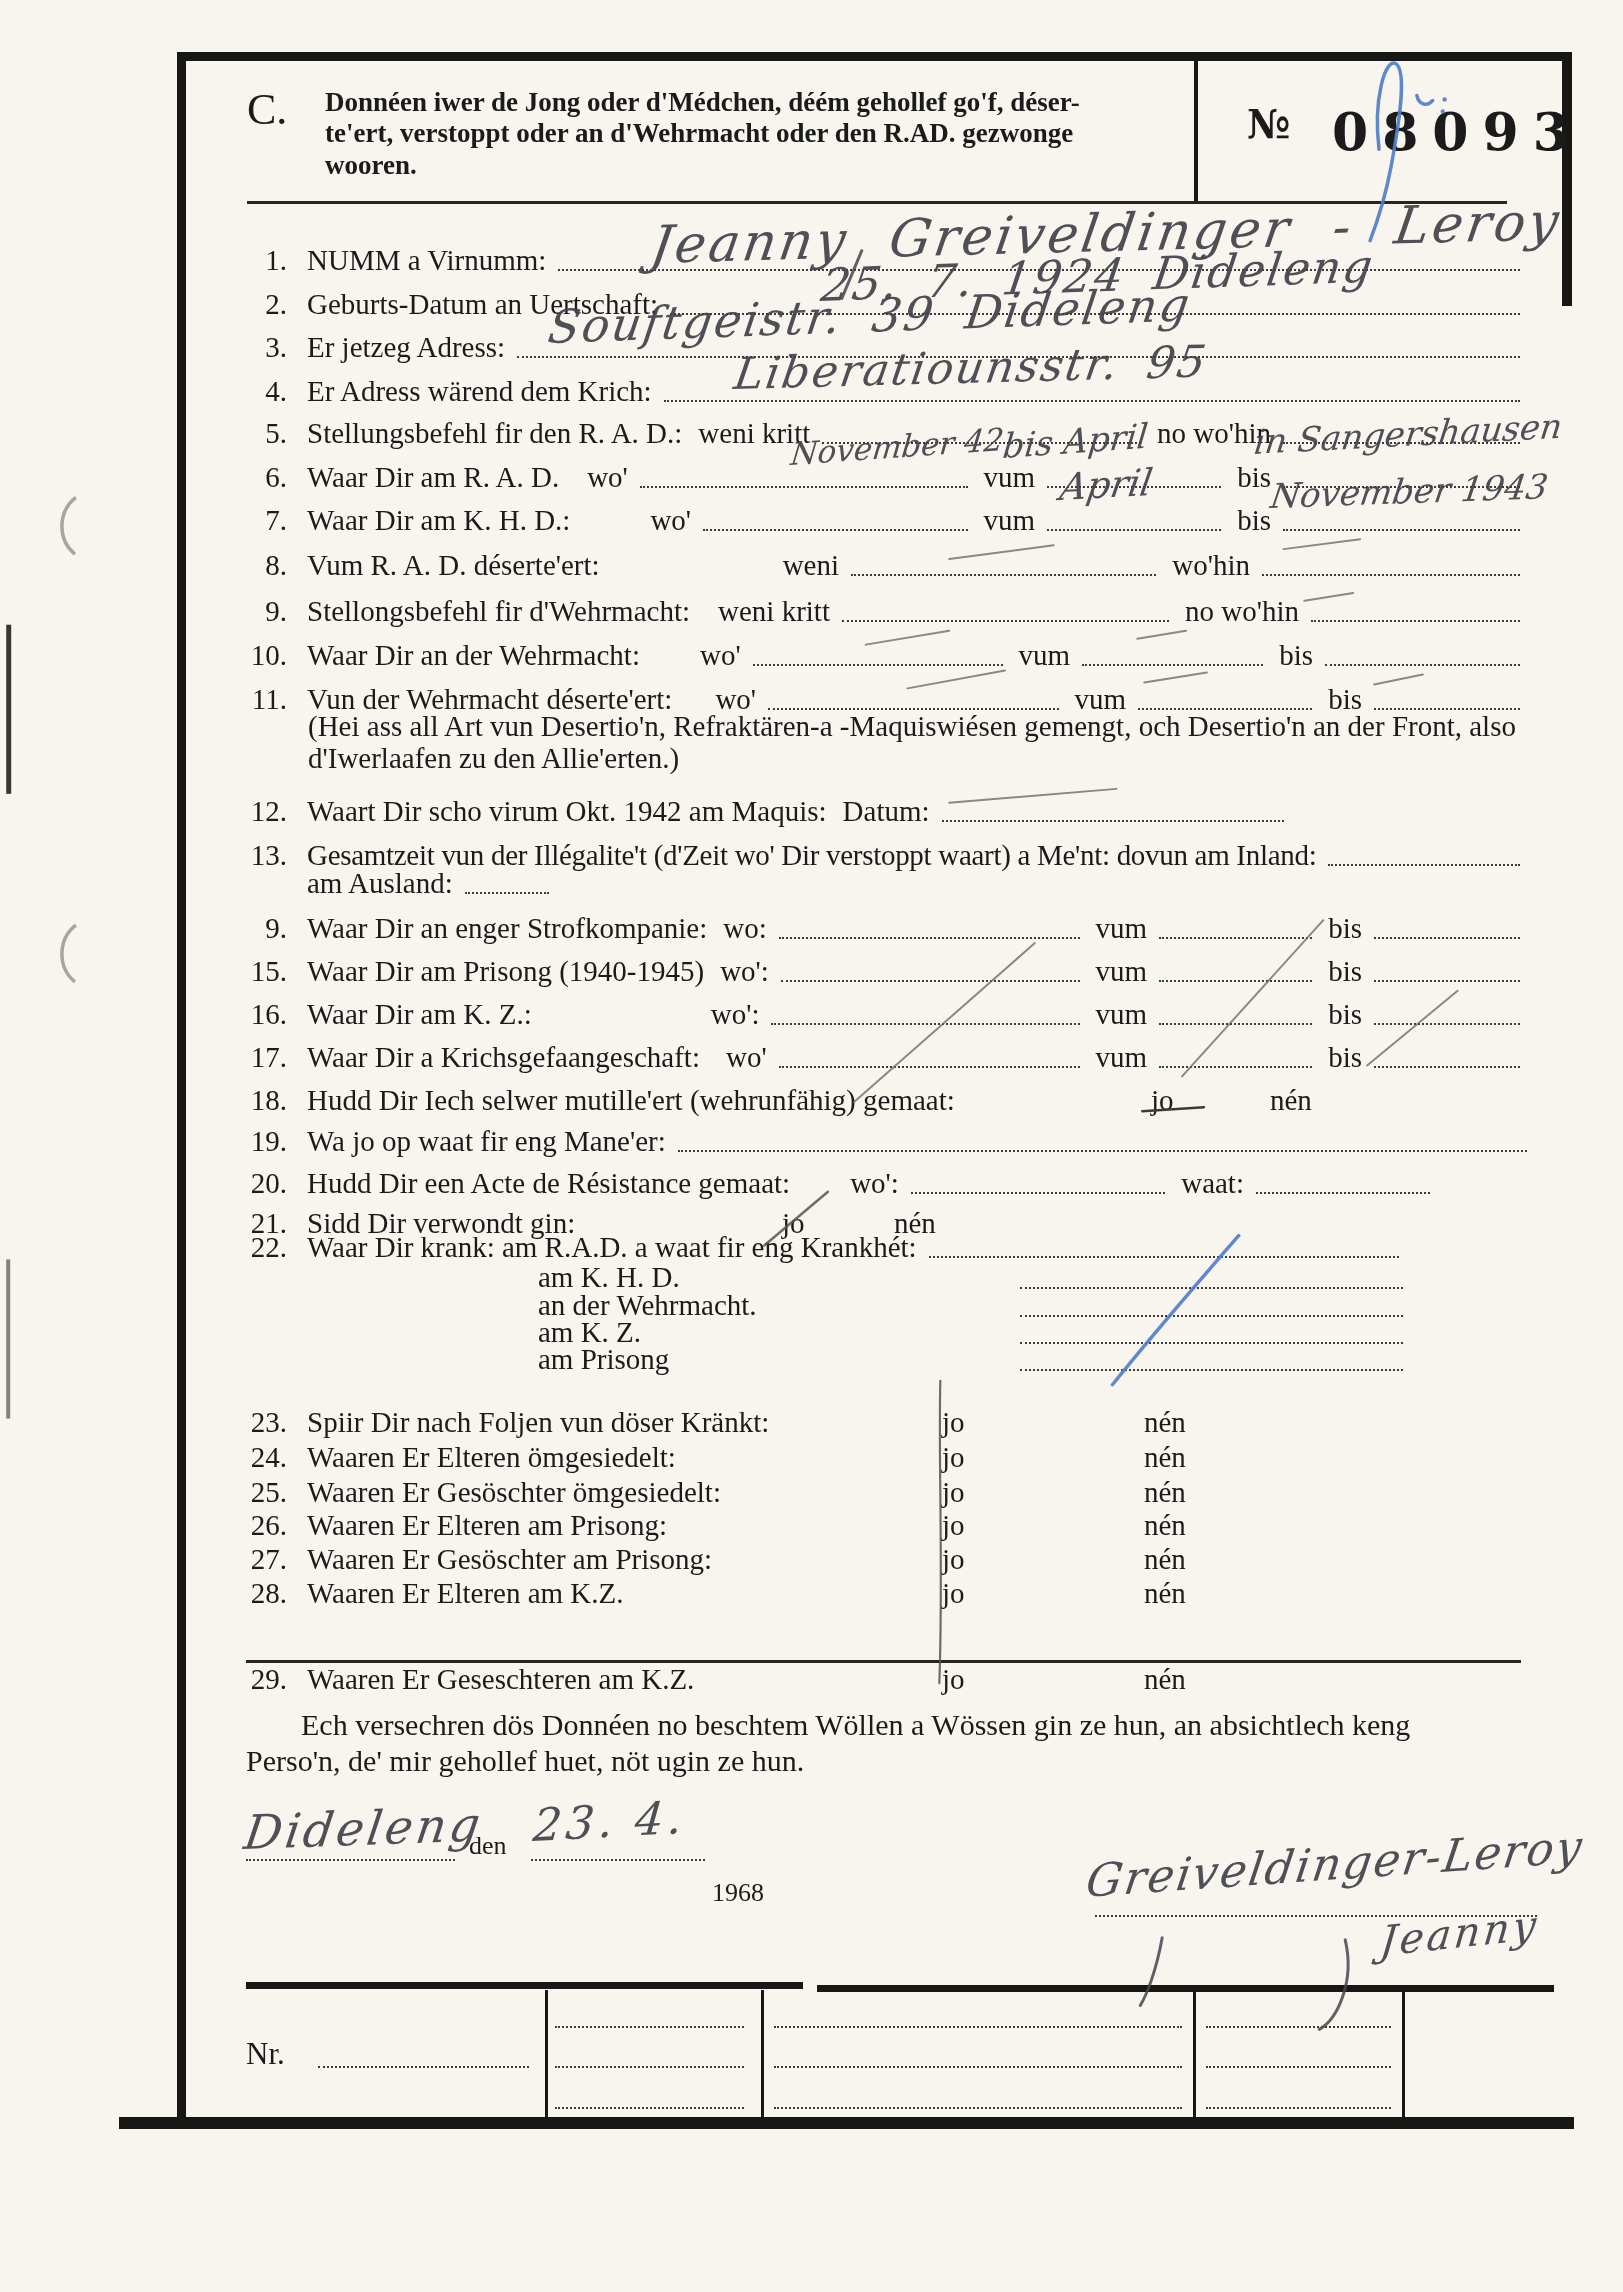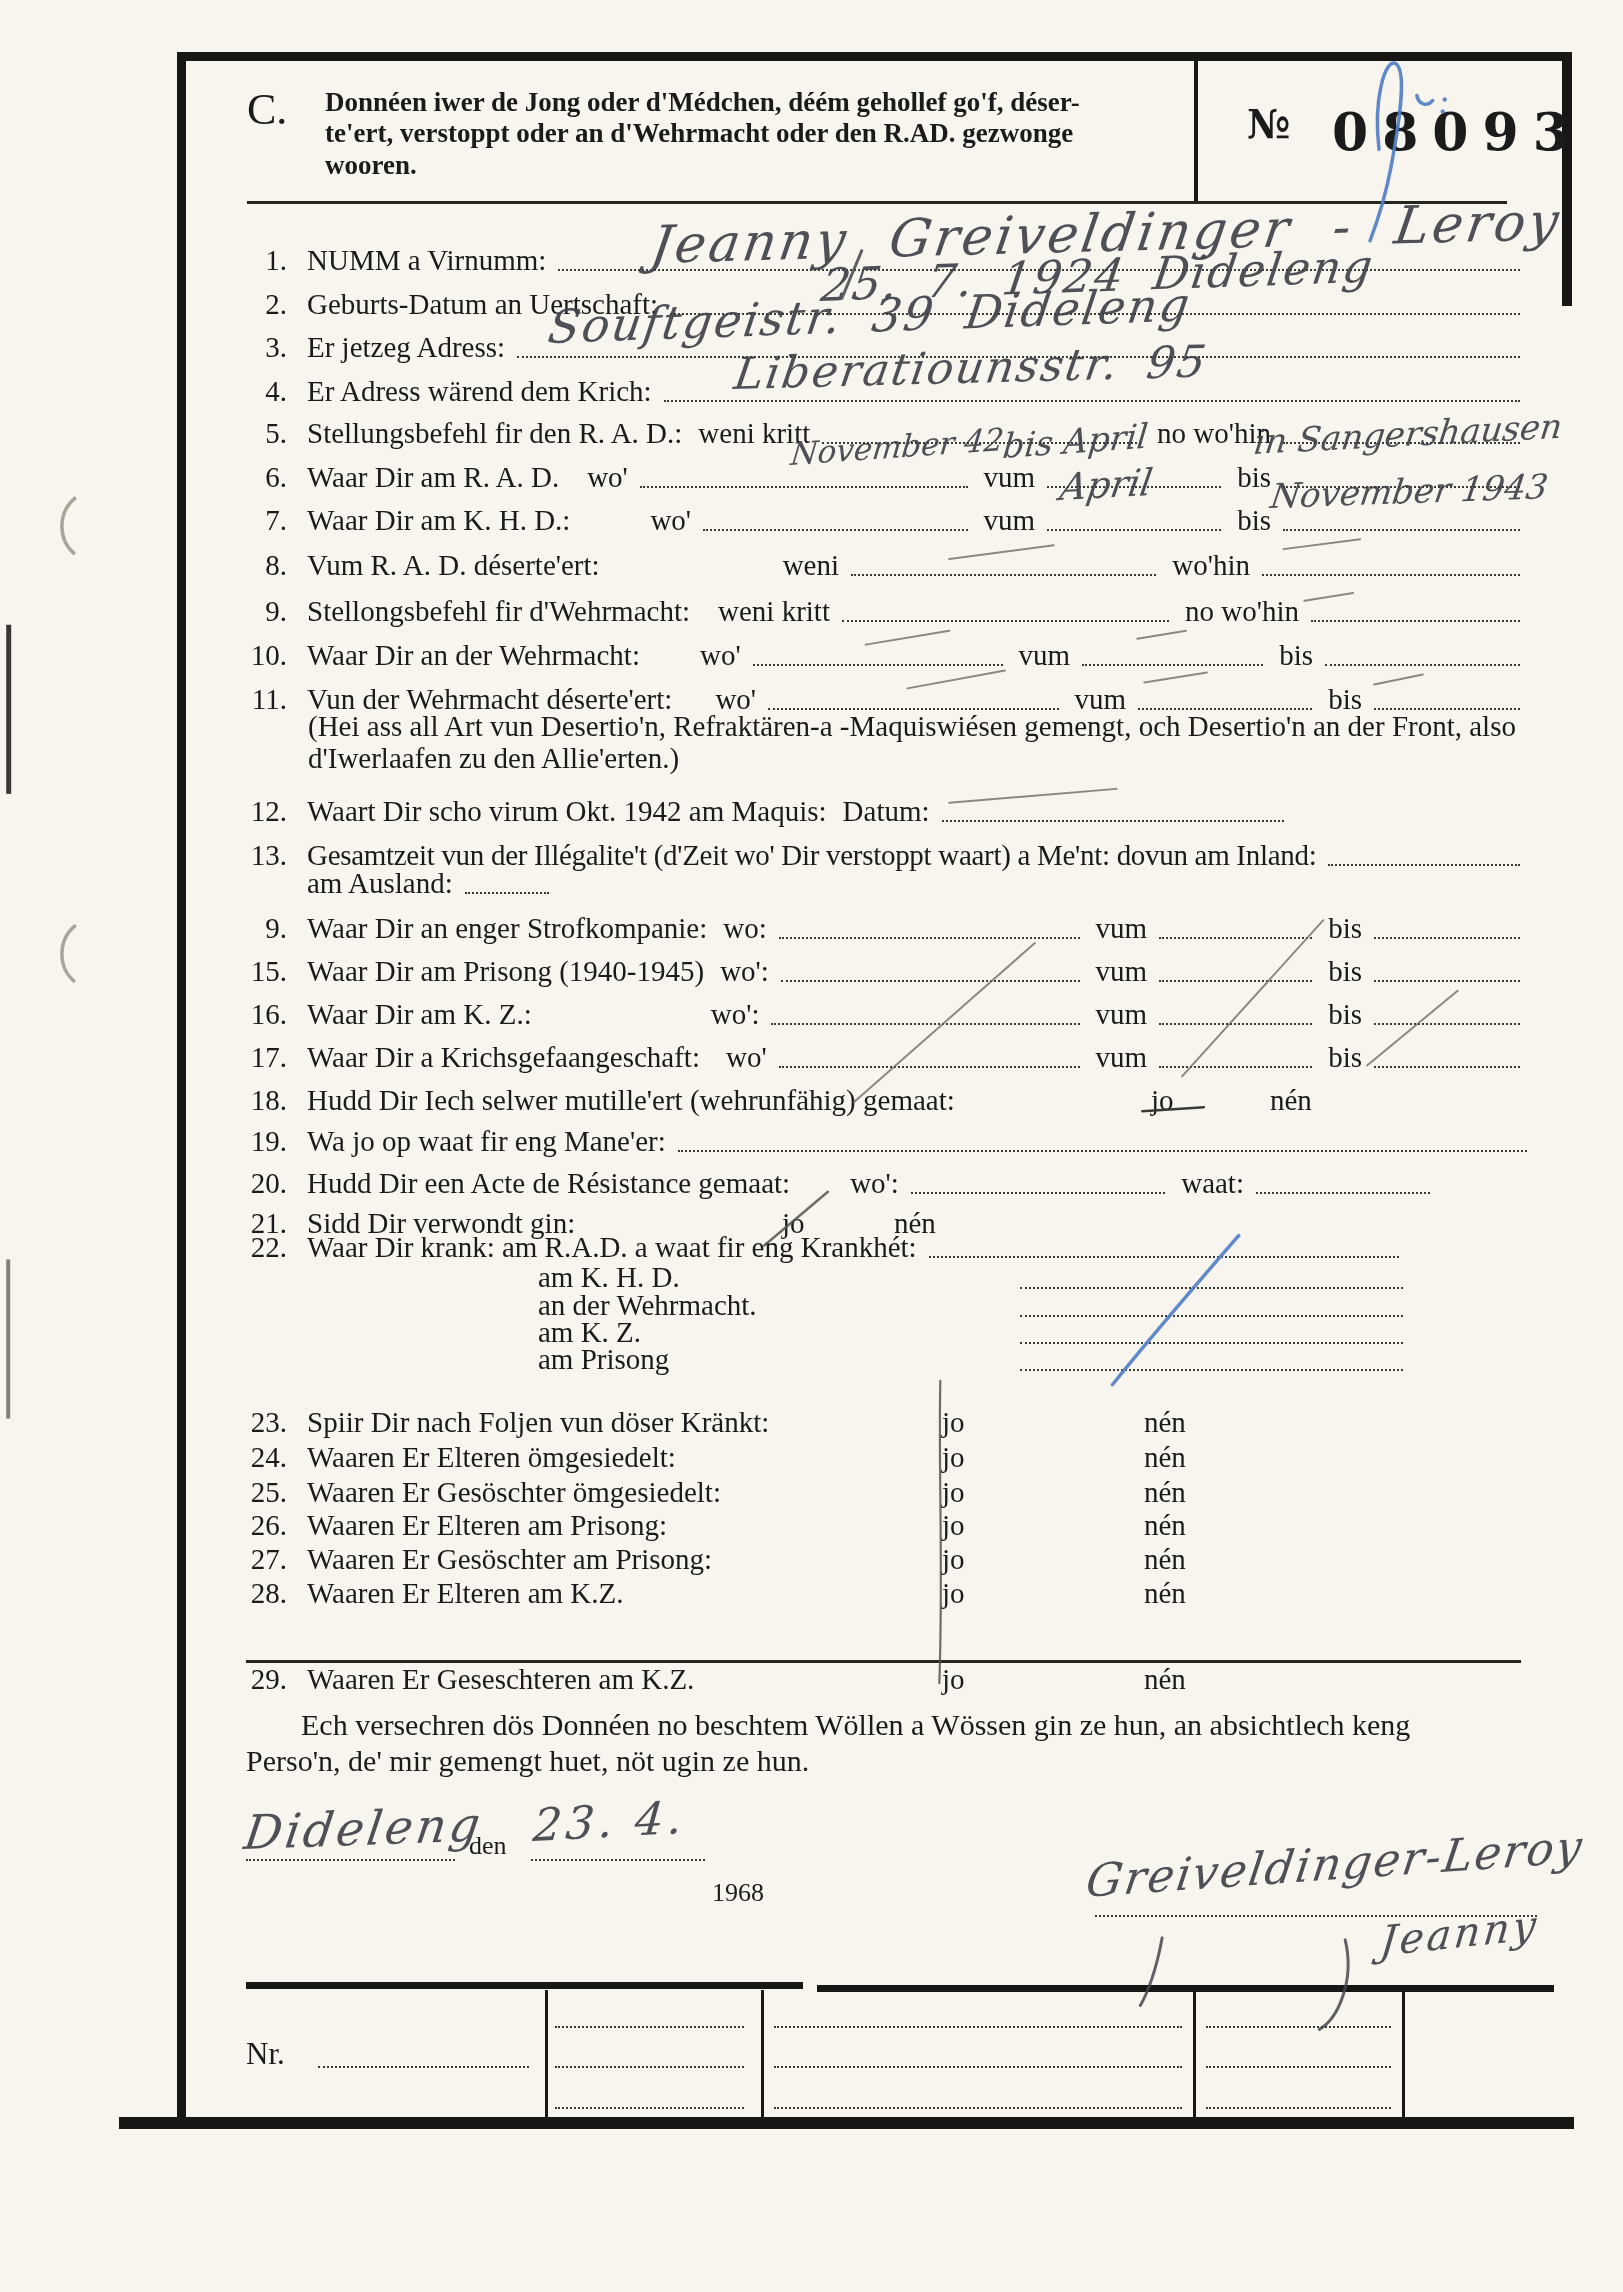--- a/index.html
+++ b/index.html
@@ -296,21 +296,21 @@
     <span class="nenloc" style="left:931px">nén</span>
   </div>
   <div class="row" style="top:1662px">
     <span class="num">29.</span>
     <span class="lbl">Waaren Er Geseschteren am K.Z.</span>
     <span class="joloc" style="left:729px">jo</span>
     <span class="nenloc" style="left:931px">nén</span>
   </div>
 
   <div class="closing" style="left:301px;top:1707px">Ech versechren dös Donnéen no beschtem Wöllen a Wössen gin ze hun, an absichtlech keng</div>
-  <div class="closing" style="left:246px;top:1743px">Perso'n, de' mir gemengt huet, nöt ugin ze hun.</div>
+  <div class="closing" style="left:246px;top:1743px">Perso'n, de' mir gehollef huet, nöt ugin ze hun.</div>
 
   <div class="dotline" style="left:246px;top:1859px;width:209px"></div>
   <div class="ptxt" style="left:469px;top:1829px">den</div>
   <div class="dotline" style="left:531px;top:1859px;width:174px"></div>
   <div class="ptxt" style="left:712px;top:1876px">1968</div>
   <div class="dotline" style="left:1095px;top:1915px;width:442px"></div>
 
   <div class="bar" style="left:246px;top:1982px;width:557px;height:7px"></div>
   <div class="bar" style="left:817px;top:1985px;width:737px;height:7px"></div>
   <div class="bar" style="left:545px;top:1990px;width:3px;height:127px"></div>

